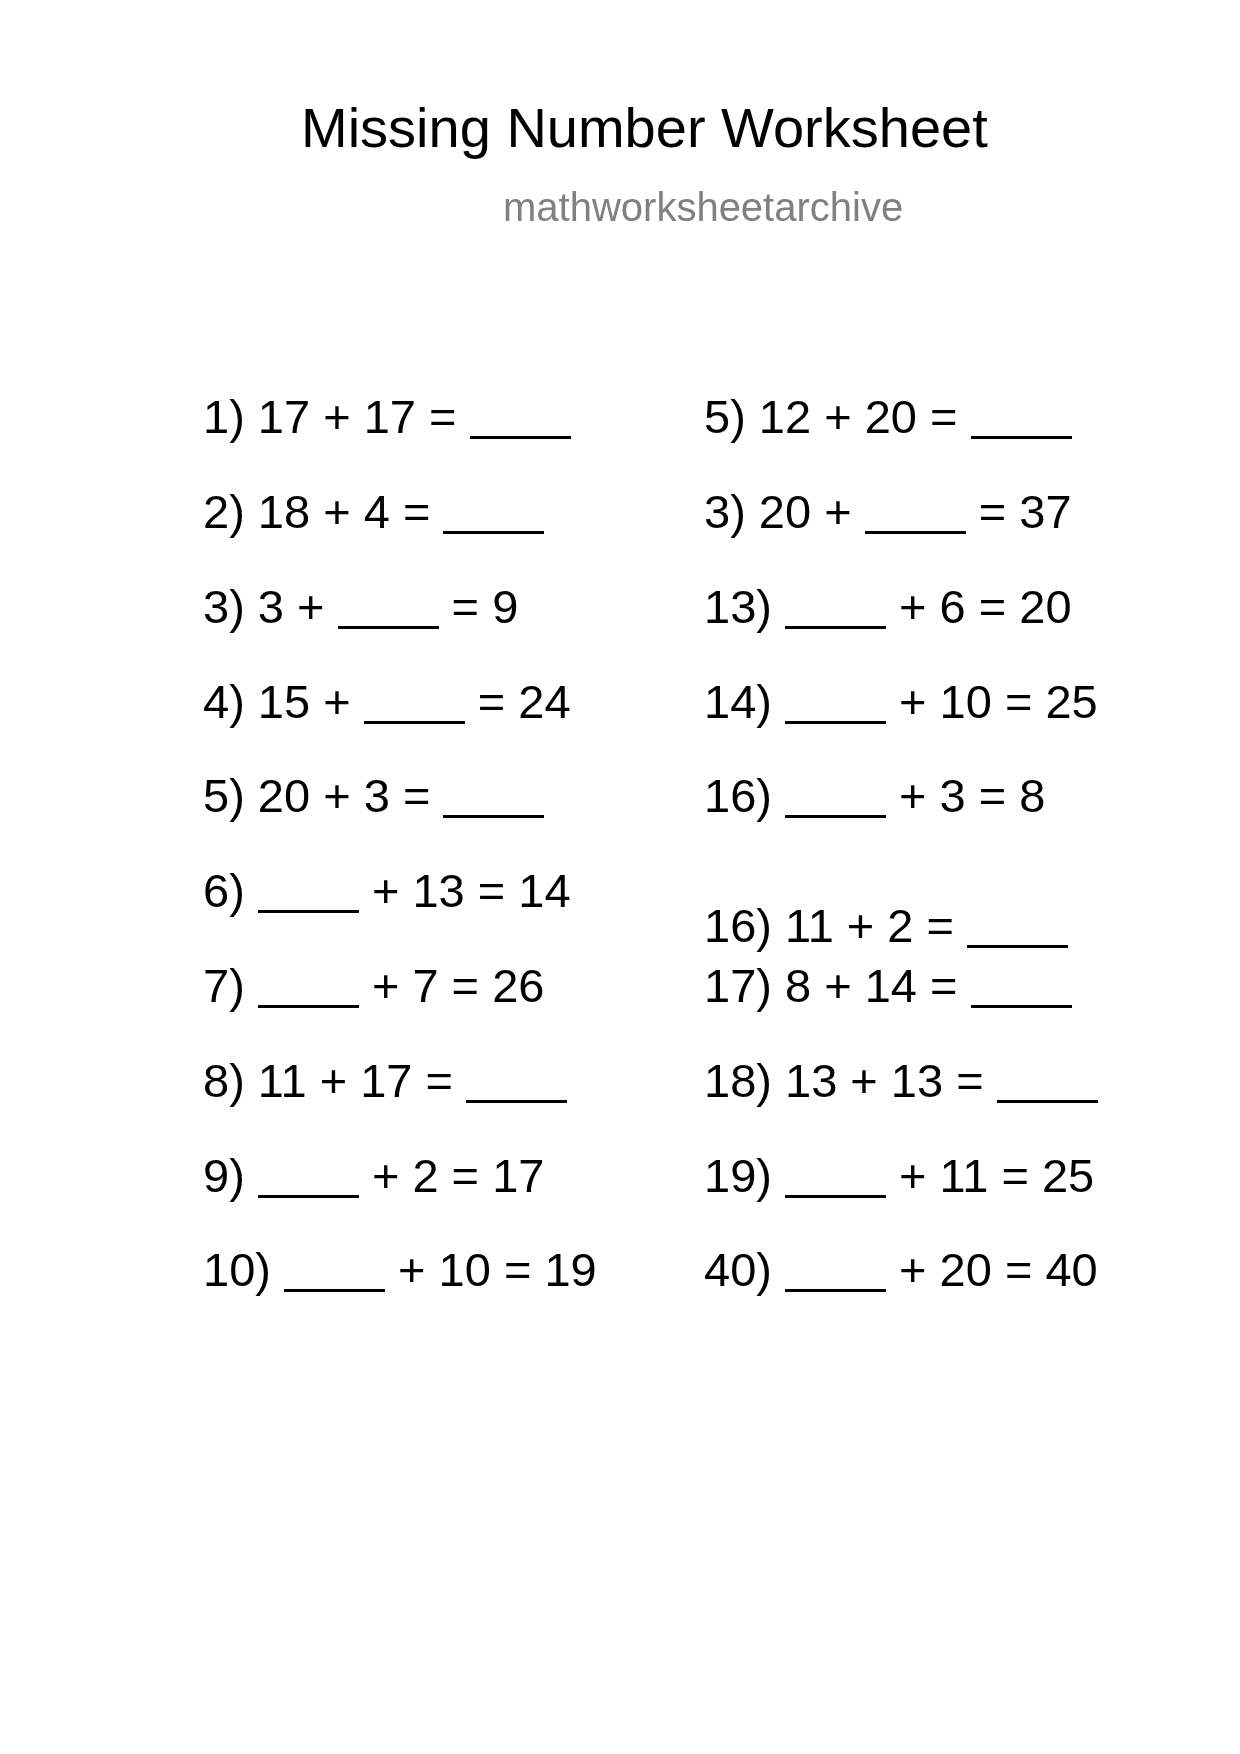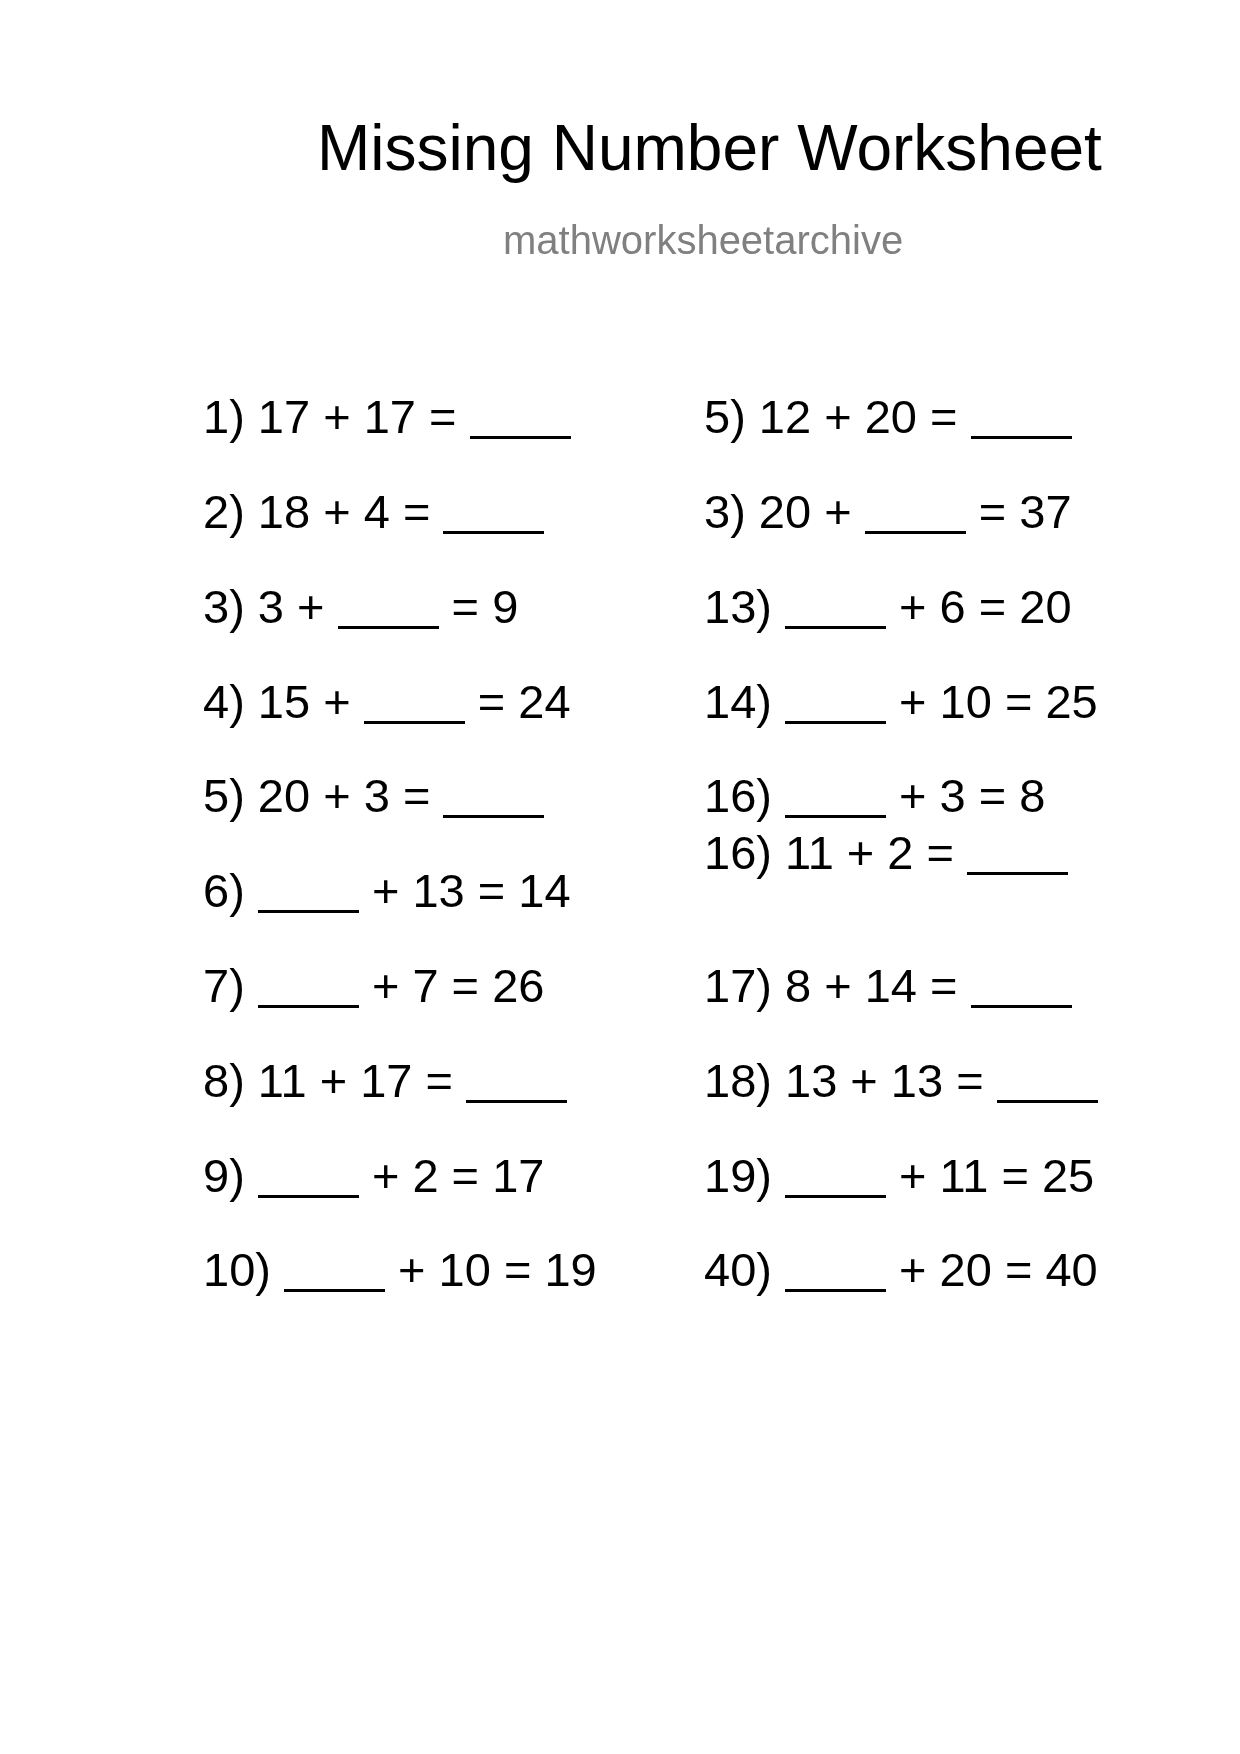--- a/index.html
+++ b/index.html
@@ -12,35 +12,34 @@
       height: 1754px;
       position: relative;
       overflow: hidden;
       font-family: "Liberation Sans", sans-serif;
       color: #000000;
     }
     .title {
       position: absolute;
       left: 301px;
       top: 100px;
-      font-size: 64px;
+      font-size: 56px;
       line-height: 1;
       white-space: nowrap;
-      margin: 16px;
+      margin: 0;
       font-weight: normal;
     }
     .subtitle {
       position: absolute;
       left: 503px;
       top: 187px;
       font-size: 40px;
       line-height: 1;
       color: #808080;
       white-space: nowrap;
-      margin-top: 33px;
     }
     .column {
       position: absolute;
       top: 0;
     }
     .col-left { left: 203px; }
     .col-right { left: 704px; }
     .problem {
       position: absolute;
       left: 0;
@@ -77,18 +76,18 @@
   <div class="problem" style="top:1108px"><span>9)</span> <span></span><span class="blank"></span><span> + 2 = 17</span></div>
   <div class="problem" style="top:1202px"><span>10)</span> <span></span><span class="blank"></span><span> + 10 = 19</span></div>
 </div>
 
 <div class="column col-right">
   <div class="problem" style="top:349px"><span>5)</span> <span>12 + 20 = </span><span class="blank"></span><span></span></div>
   <div class="problem" style="top:444px"><span>3)</span> <span>20 + </span><span class="blank"></span><span> = 37</span></div>
   <div class="problem" style="top:539px"><span>13)</span> <span></span><span class="blank"></span><span> + 6 = 20</span></div>
   <div class="problem" style="top:634px"><span>14)</span> <span></span><span class="blank"></span><span> + 10 = 25</span></div>
   <div class="problem" style="top:728px"><span>16)</span> <span></span><span class="blank"></span><span> + 3 = 8</span></div>
-  <div class="problem" style="top:785px"><span>16)</span> <span>11 + 2 = </span><span class="blank"></span><span></span></div>
+  <div class="problem" style="top:858px"><span>16)</span> <span>11 + 2 = </span><span class="blank"></span><span></span></div>
   <div class="problem" style="top:918px"><span>17)</span> <span>8 + 14 = </span><span class="blank"></span><span></span></div>
   <div class="problem" style="top:1013px"><span>18)</span> <span>13 + 13 = </span><span class="blank"></span><span></span></div>
   <div class="problem" style="top:1108px"><span>19)</span> <span></span><span class="blank"></span><span> + 11 = 25</span></div>
   <div class="problem" style="top:1202px"><span>40)</span> <span></span><span class="blank"></span><span> + 20 = 40</span></div>
 </div>
 
 </body></html>

